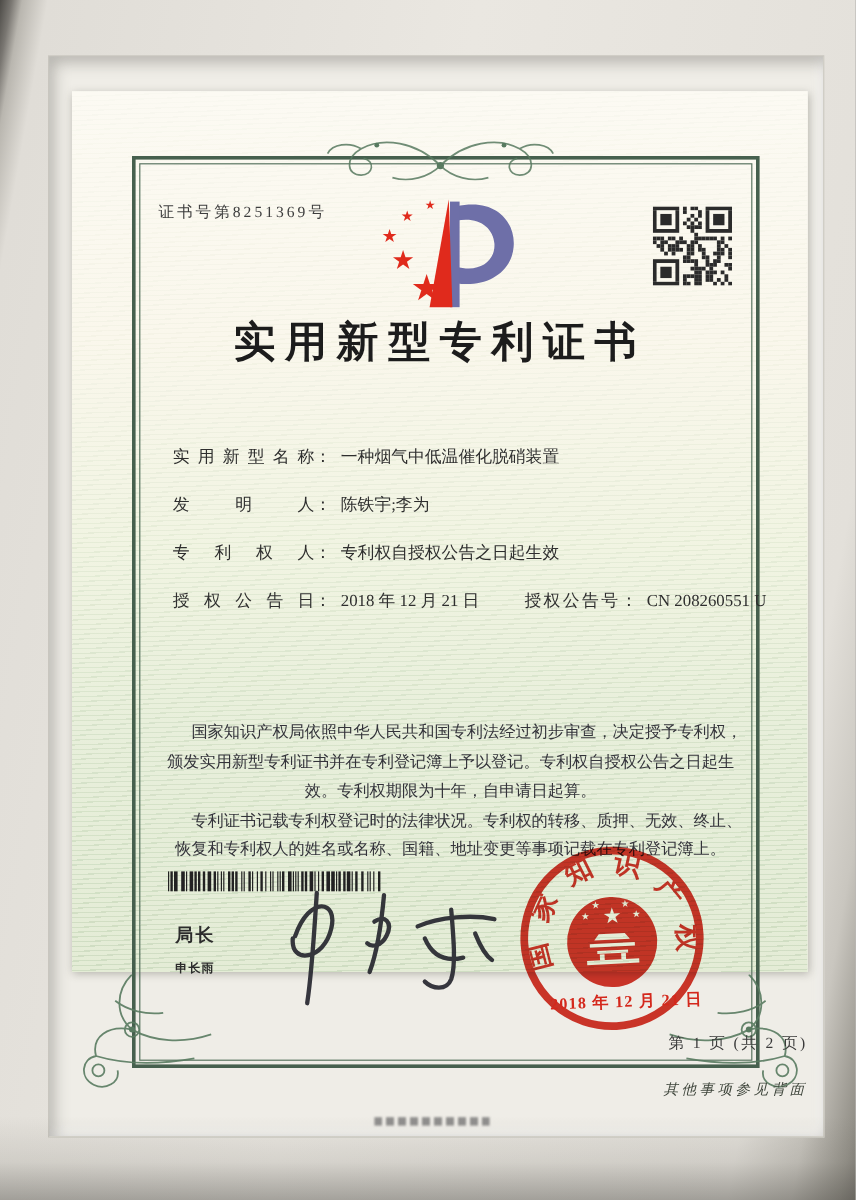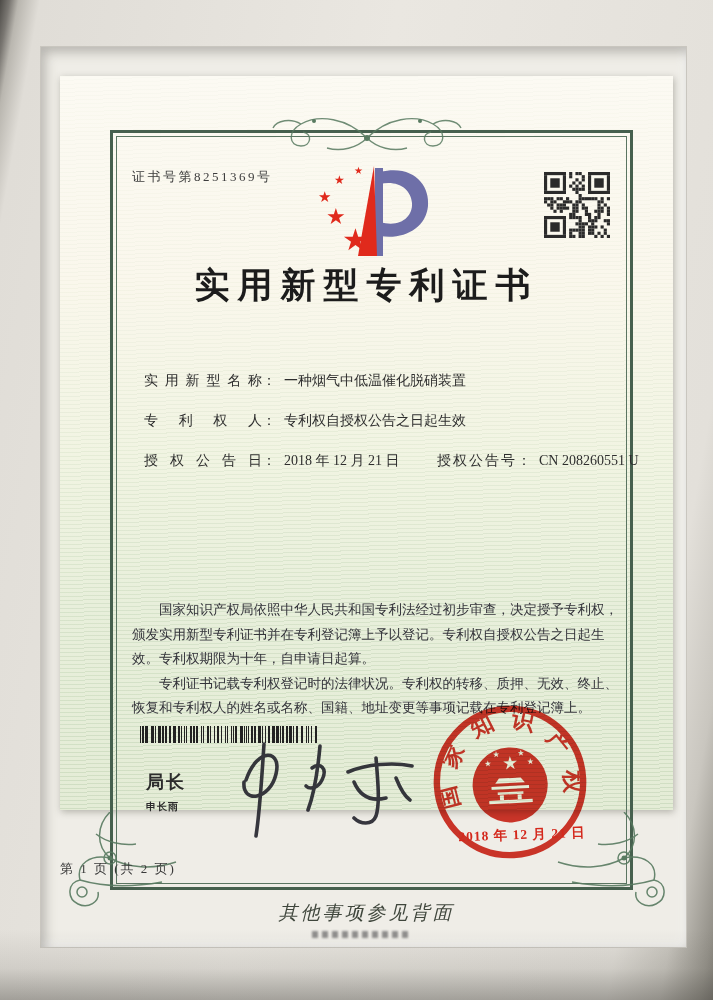--- a/index.html
+++ b/index.html
@@ -55,34 +55,34 @@
     position:absolute;left:0;top:186px;width:100%;text-align:center;
     font-size:35px;font-weight:700;letter-spacing:8px;color:#1c1c1c;
   }
   
   .fields{position:absolute;left:84px;top:252px;right:48px;font-size:14px;color:#2e2e2e;margin-top:44px;}
   .row{height:18px;margin-bottom:22px;white-space:nowrap;}
   .lbl{display:inline-block;width:118px;text-align:justify;text-align-last:justify;vertical-align:bottom;}
   .colon{margin-right:8px;}
   .lbl2{margin-left:34px;letter-spacing:2px;}
   
-  .body-text{position:absolute;left:72px;top:522px;right:54px;font-size:13.5px;line-height:24.5px;color:#33333a;}
+  .body-text{position:absolute;left:72px;top:522px;right:54px;font-size:13.5px;line-height:24.5px;color:#33333a;text-align:center;}
   .body-text p{margin:0;text-indent:2em;}
   
   .barcode{position:absolute;left:80px;top:650px;width:182px;height:17px;}
-  .sig-title{position:absolute;left:86px;top:694px;font-size:18px;font-weight:700;color:#2c2c2c;letter-spacing:2px;}
+  .sig-title{position:absolute;left:86px;top:694px;font-size:15px;font-weight:700;color:#2c2c2c;letter-spacing:2px;}
   .sig-name{position:absolute;left:86px;top:724px;font-size:10px;font-weight:700;color:#2c2c2c;letter-spacing:1px;}
   .signature{position:absolute;left:148px;top:662px;width:220px;height:110px;}
   .seal{position:absolute;left:366px;top:622px;width:168px;height:168px;opacity:.93;mix-blend-mode:multiply;transform:rotate(-3deg);}
   .seal-date{
     position:absolute;left:372px;top:750px;width:180px;text-align:center;z-index:5;
     color:#d4281c;font-size:13.5px;font-weight:700;letter-spacing:1px;transform:rotate(-2deg);
   }
-  .page-info{position:absolute;left:0;top:784px;width:100%;text-align:left;font-size:13px;color:#3a3a3a;letter-spacing:2px;}
-  .back-note{position:absolute;left:0;top:824px;width:100%;text-align:center;font-size:19px;color:#3f463c;font-style:italic;letter-spacing:3px;}
+  .page-info{position:absolute;left:0;top:784px;width:100%;text-align:right;font-size:13px;color:#3a3a3a;letter-spacing:2px;}
+  .back-note{position:absolute;left:0;top:824px;width:100%;text-align:right;font-size:12px;color:#3f463c;font-style:italic;letter-spacing:3px;}
   .fine-print{
     position:absolute;left:252px;top:855px;width:96px;height:7px;
     background:repeating-linear-gradient(90deg,#6f6f6f 0 6px,rgba(0,0,0,0) 6px 10px);
     filter:blur(1px);opacity:.75;
   }
 </style>
 </head>
 <body>
 
 <div class="photo">
@@ -285,20 +285,23 @@
         <rect x="62.857142857142854" y="62.857142857142854" width="3.142857142857143" height="3.142857142857143" fill="#2b2b2b"></rect>
       </svg>
 
     <div class="title">实用新型专利证书</div>
 
     <div class="fields">
       <div class="row">
         <span class="lbl">实用新型名称</span><span class="colon">：</span><span class="val">一种烟气中低温催化脱硝装置</span>
       </div>
       <div class="row">
+        <span class="lbl">发明人</span><span class="colon">：</span><span class="val">陈铁宇;李为</span>
+      </div>
+      <div class="row">
         <span class="lbl">专利权人</span><span class="colon">：</span><span class="val">专利权自授权公告之日起生效</span>
       </div>
       <div class="row">
         <span class="lbl">授权公告日</span><span class="colon">：</span><span class="val">2018 年 12 月 21 日</span>
         <span class="lbl2">授权公告号</span><span class="colon">：</span><span class="val">CN 208260551 U</span>
       </div>
     </div>
 
     <div class="body-text">
       <p>国家知识产权局依照中华人民共和国专利法经过初步审查，决定授予专利权，颁发实用新型专利证书并在专利登记簿上予以登记。专利权自授权公告之日起生效。专利权期限为十年，自申请日起算。</p>

